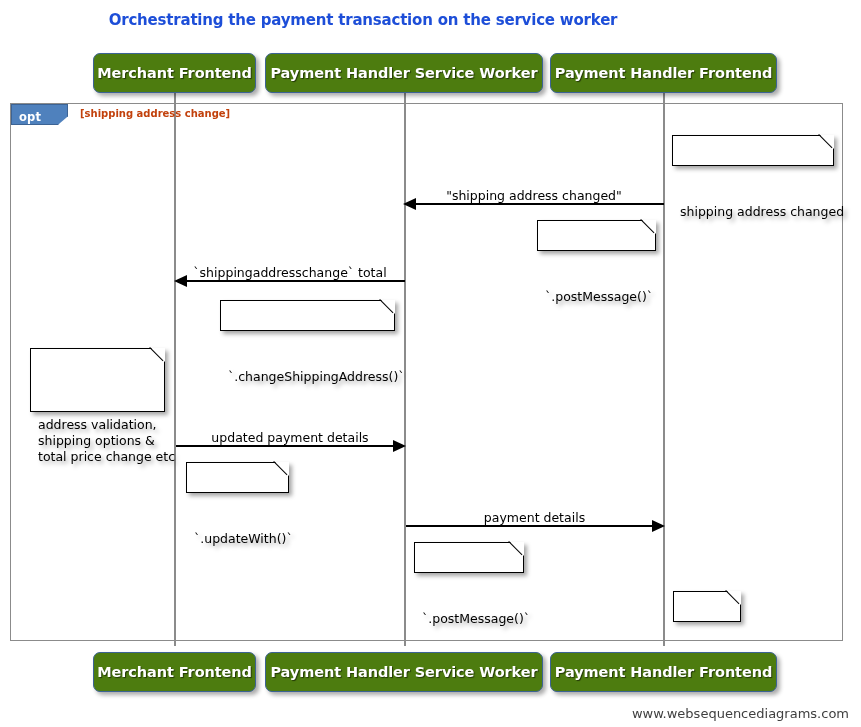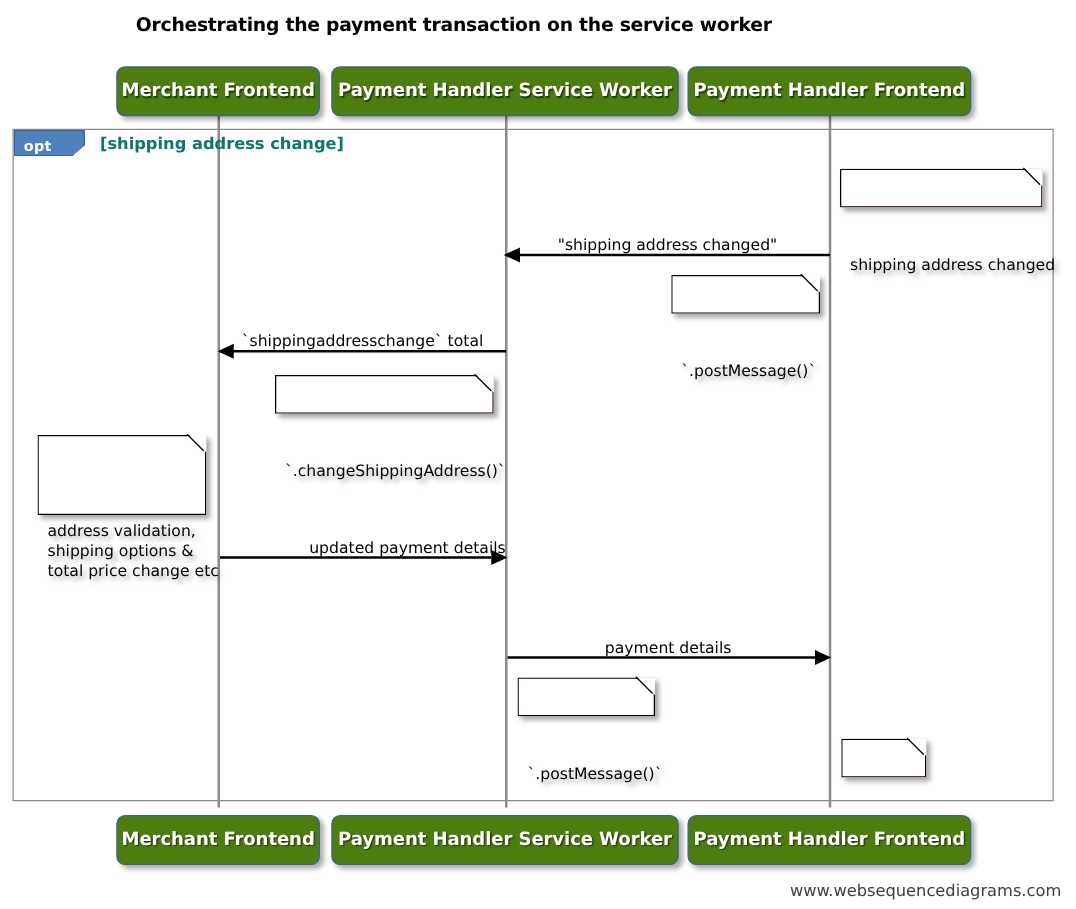--- a/index.html
+++ b/index.html
@@ -23,21 +23,21 @@
 
   
   .diagram-title {
     position: absolute;
     left: 0;
     top: 11px;
     width: 726px;
     text-align: center;
     font-size: 15px;
     font-weight: bold;
-    color: #000000;
+    color: #1d4ed8;
     letter-spacing: -0.2px;
     white-space: nowrap;
   }
 
   
   .actor-box {
     position: absolute;
     box-sizing: border-box;
     background: #4d7c0f;
     border: 1px solid #3c6394;
@@ -77,23 +77,23 @@
     font-size: 11.5px;
     font-weight: bold;
     display: flex;
     align-items: flex-end;
     padding-left: 7px;
     letter-spacing: 0.2px;
     clip-path: polygon(0 0, 100% 0, 100% 58%, 82% 100%, 0 100%);
   }
   .frame-guard {
     position: absolute;
-    font-size: 13px;
-    font-weight: bold;
-    color: #0f766e;
+    font-size: 10px;
+    font-weight: bold;
+    color: #c2410c;
     white-space: nowrap;
   }
 
   
   .msg-line {
     position: absolute;
     height: 2px;
     background: #000000;
   }
   .msg-label {
@@ -238,24 +238,29 @@
   </div>
 
   <div class="note" style="left:30px; top:348px; width:135px; height:64px;">
     <div class="note-body"></div>
     <div class="note-fold"></div>
     <div class="note-text">address validation,
 shipping options &amp;
 total price change etc</div>
   </div>
 
-  <div class="msg-label" style="left:175px; top:430px; width:230px;margin-left:36px;">updated payment details</div>
+  <div class="msg-label" style="left:175px; top:430px; width:230px;">updated payment details</div>
   <div class="msg-line" style="left:176px; top:445px; width:217px;"></div>
   <div class="arrow-head right" style="left:393px; top:440px;"></div>
 
+  <div class="note" style="left:186px; top:462px; width:103px; height:31px;">
+    <div class="note-body"></div>
+    <div class="note-fold"></div>
+    <div class="note-text">`.updateWith()`</div>
+  </div>
 
   <div class="msg-label" style="left:405px; top:510px; width:259px;">payment details</div>
   <div class="msg-line" style="left:406px; top:525px; width:246px;"></div>
   <div class="arrow-head right" style="left:652px; top:520px;"></div>
 
   <div class="note" style="left:414px; top:542px; width:110px; height:31px;">
     <div class="note-body"></div>
     <div class="note-fold"></div>
     <div class="note-text">`.postMessage()`</div>
   </div>

